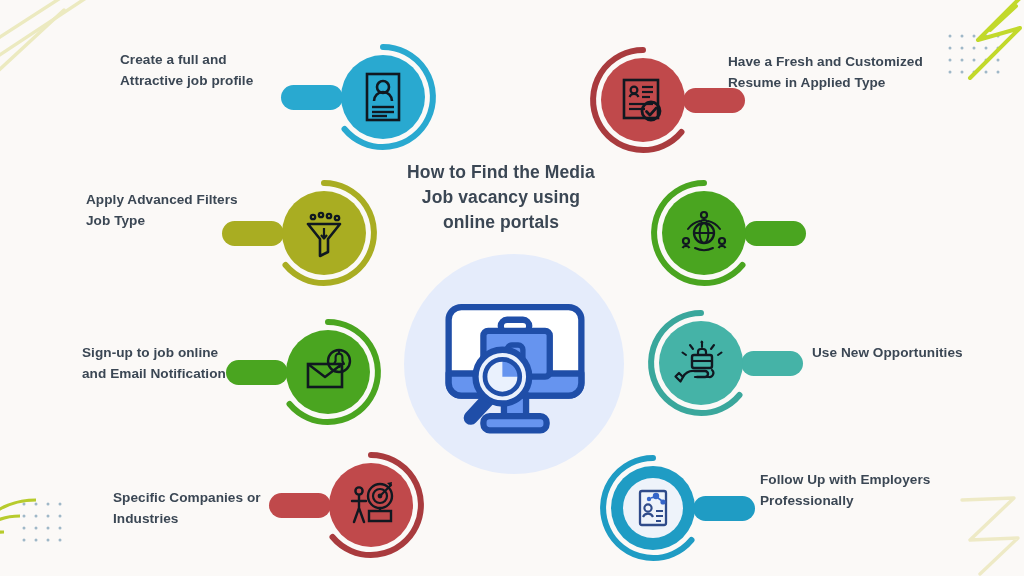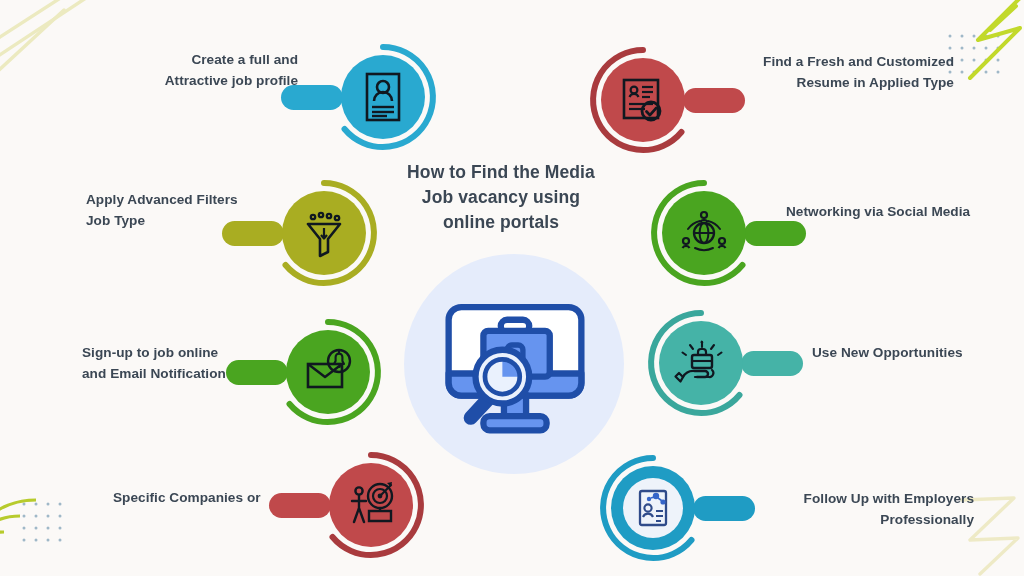--- a/index.html
+++ b/index.html
@@ -48,21 +48,21 @@
     position:absolute;left:26px;top:26px;width:60px;height:60px;
     border-radius:50%;background:#eef3fa;
   }
 
   
   .label{
     position:absolute;color:#3b4754;font-weight:bold;font-size:13.6px;
     line-height:1.52;letter-spacing:.05px;
   }
   .label.l{text-align:left;}
-  .label.r{text-align:right;}
+  .label.r{text-align:left;}
 </style>
 </head>
 <body>
 
 <div class="stage">
 
   <div class="deco" id="deco-tl">
     <svg width="160" height="140" viewBox="0 0 160 140">
       <g fill="none" stroke="#eceac0" stroke-width="3.4" stroke-linecap="round">
         <path d="M-4 96 L74 24"></path>
@@ -255,20 +255,21 @@
         <circle cx="39" cy="21" r="2.4" fill="#101820"></circle>
         <path d="M39 21 L50 10" stroke="#101820" stroke-width="2.2" stroke-linecap="round"></path>
         <path d="M46 8 l5 -1 l-1 5 z" fill="#101820"></path>
         <path d="M28 36 h22 v10 h-22 z" fill="none" stroke="#101820" stroke-width="2.4"></path>
         <line x1="39" y1="33" x2="39" y2="36" stroke="#101820" stroke-width="2.4"></line>
       </svg>
     </div>
   </div>
   <div class="label l" style="left:113px;top:488px;width:190px;">
     <div>Specific Companies or</div>
+    <div>Industries</div>
   </div>
 
   <div class="node right" id="n-fresh-resume" style="left:587px;top:44px;">
     <div class="stem" style="background:#c0494b;"></div>
     <div class="ring">
       <svg viewBox="0 0 112 112" width="112" height="112">
         <path d="M56 6 a50 50 0 1 0 38.5 82" fill="none" stroke="#a93b3e" stroke-width="6" stroke-linecap="round"></path>
       </svg>
     </div>
     <div class="disc" style="background:#c0494b;"></div>
@@ -281,21 +282,21 @@
         <line x1="29" y1="22" x2="40" y2="22" stroke="#101820" stroke-width="2.2"></line>
         <line x1="29" y1="27" x2="37" y2="27" stroke="#101820" stroke-width="2.2"></line>
         <line x1="16" y1="34" x2="40" y2="34" stroke="#101820" stroke-width="2.2"></line>
         <line x1="16" y1="39" x2="32" y2="39" stroke="#101820" stroke-width="2.2"></line>
         <circle cx="38" cy="41" r="9" fill="none" stroke="#101820" stroke-width="2.8"></circle>
         <path d="M33.5 41.5 l3.4 3.6 l6.2 -7" fill="none" stroke="#101820" stroke-width="2.8" stroke-linecap="round" stroke-linejoin="round"></path>
       </svg>
     </div>
   </div>
   <div class="label r" style="left:728px;top:52px;width:226px;">
-    <div>Find a Fresh and Customized</div>
+    <div>Have a Fresh and Customized</div>
     <div>Resume in Applied Type</div>
   </div>
 
   <div class="node right" id="n-networking" style="left:648px;top:177px;">
     <div class="stem" style="background:#4aa520;"></div>
     <div class="ring">
       <svg viewBox="0 0 112 112" width="112" height="112">
         <path d="M56 6 a50 50 0 1 0 38.5 82" fill="none" stroke="#4aa520" stroke-width="6" stroke-linecap="round"></path>
       </svg>
     </div>
@@ -311,21 +312,20 @@
         <path d="M8.5 45 a4 4 0 0 1 7 0" fill="none" stroke="#101820" stroke-width="2.2"></path>
         <circle cx="48" cy="38" r="3" fill="none" stroke="#101820" stroke-width="2.2"></circle>
         <path d="M44.5 45 a4 4 0 0 1 7 0" fill="none" stroke="#101820" stroke-width="2.2"></path>
         <path d="M14 26 a20 20 0 0 1 12 -8" fill="none" stroke="#101820" stroke-width="2" stroke-linecap="round"></path>
         <path d="M34 18 a20 20 0 0 1 12 8" fill="none" stroke="#101820" stroke-width="2" stroke-linecap="round"></path>
         <path d="M21 45 a20 20 0 0 0 18 0" fill="none" stroke="#101820" stroke-width="2" stroke-linecap="round"></path>
       </svg>
     </div>
   </div>
   <div class="label l" style="left:786px;top:202px;width:206px;">
-    <div>Networking via Social Media</div>
   </div>
 
   <div class="node right" id="n-new-opportunities" style="left:645px;top:307px;">
     <div class="stem" style="background:#45b3a7;"></div>
     <div class="ring">
       <svg viewBox="0 0 112 112" width="112" height="112">
         <path d="M56 6 a50 50 0 1 0 38.5 82" fill="none" stroke="#3aa79c" stroke-width="6" stroke-linecap="round"></path>
       </svg>
     </div>
     <div class="disc" style="background:#45b3a7;"></div>
@@ -372,18 +372,18 @@
         <circle cx="33" cy="18" r="3.2" fill="#3565c9"></circle>
         <circle cx="40" cy="24" r="2.6" fill="#3565c9"></circle>
         <circle cx="26" cy="21" r="2.2" fill="#3565c9"></circle>
         <g stroke="#3565c9" stroke-width="1.6">
           <line x1="28" y1="20" x2="31" y2="19"></line>
           <line x1="35" y1="20" x2="38.5" y2="22.5"></line>
         </g>
       </svg>
     </div>
   </div>
-  <div class="label r" style="left:760px;top:470px;width:214px;margin-top:19px;">
+  <div class="label r" style="left:760px;top:470px;width:214px;">
     <div>Follow Up with Employers</div>
     <div>Professionally</div>
   </div>
 
 </div>
 
 </body></html>

